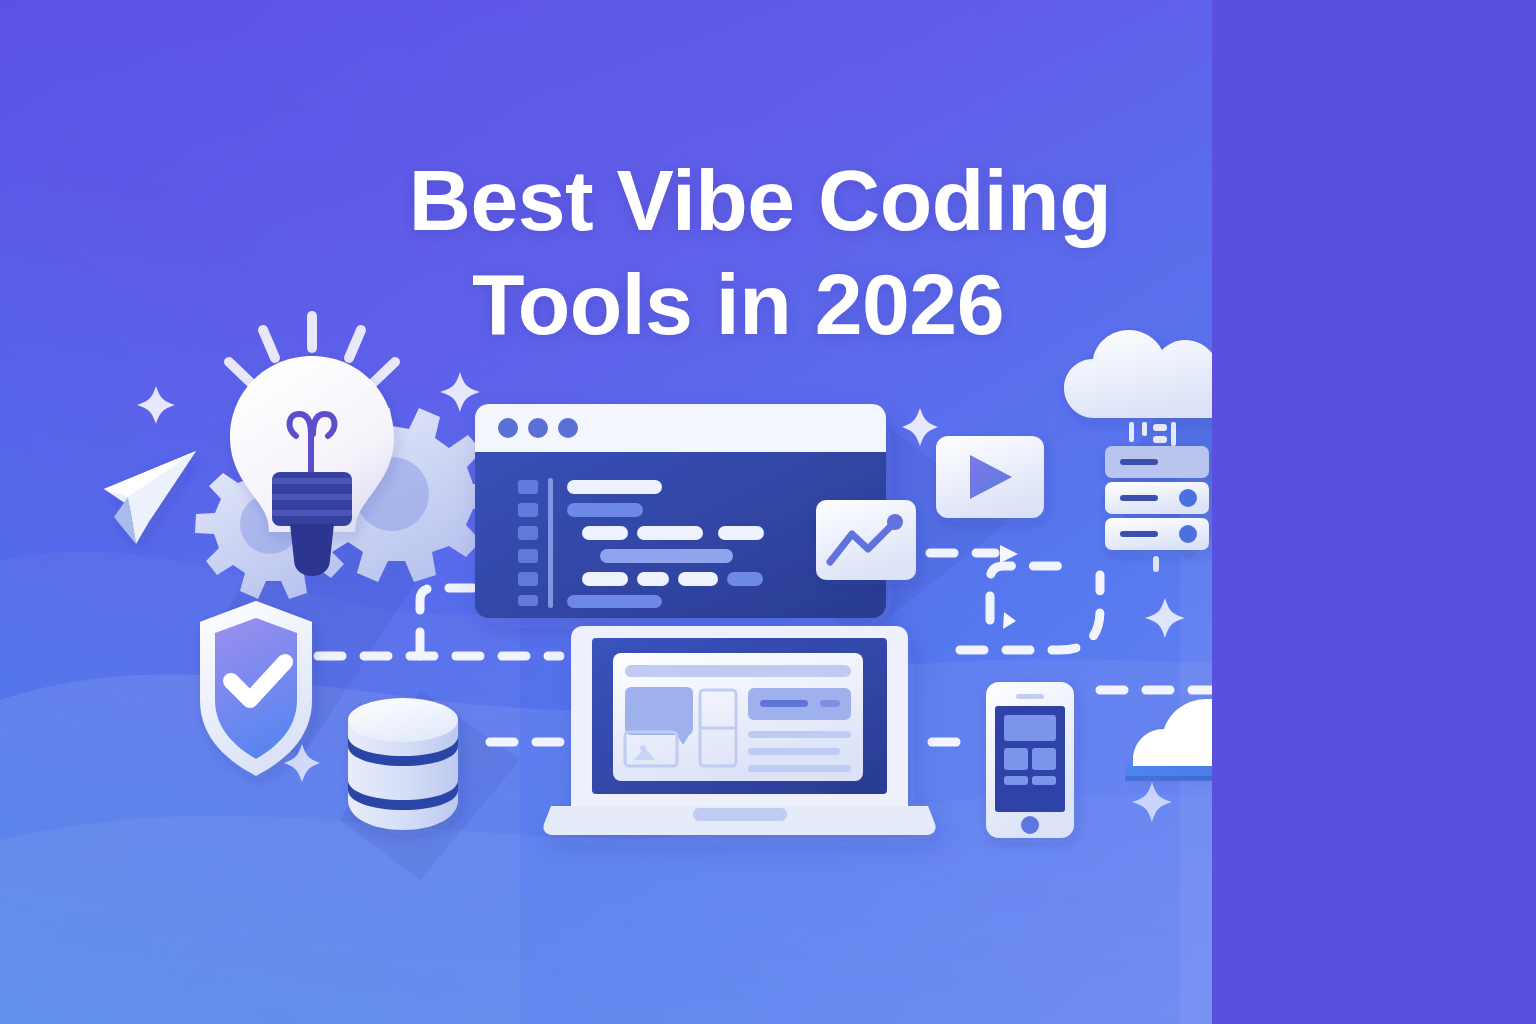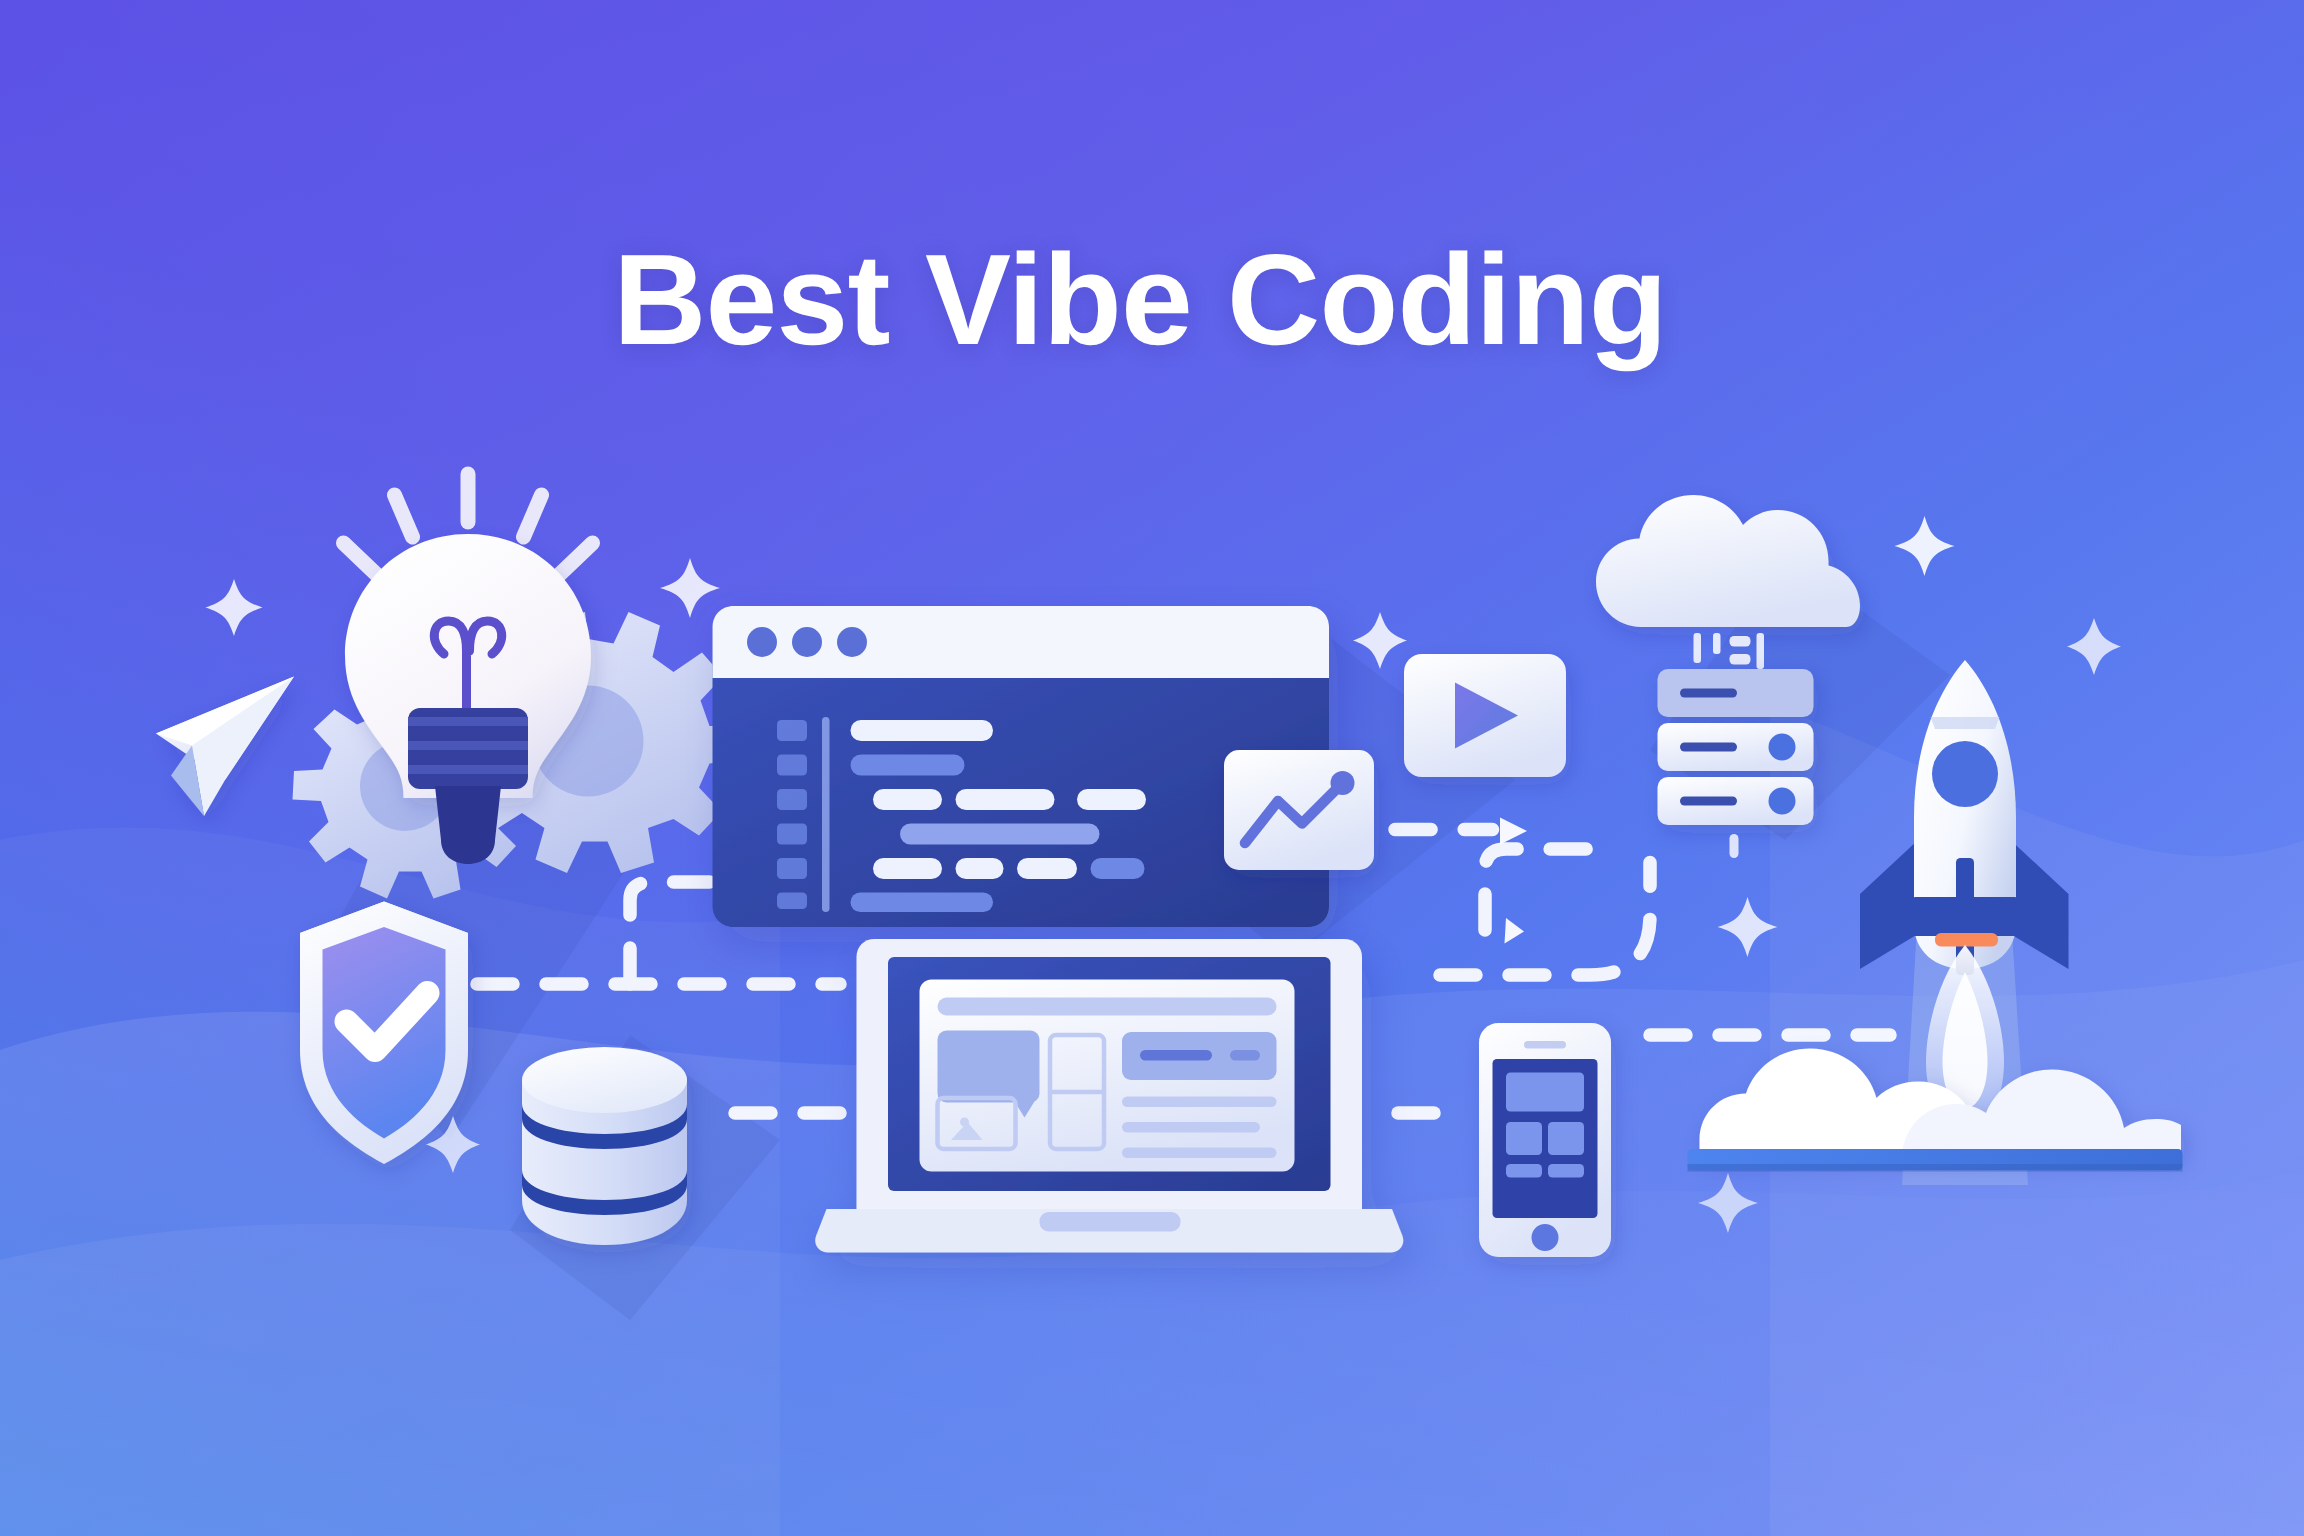--- a/index.html
+++ b/index.html
@@ -2,21 +2,21 @@
 <html><head>
 <meta charset="utf-8">
 <style>
   html, body {
     margin: 0;
     padding: 0;
     background: #5B4FE0;
   }
   #canvas {
     position: relative;
-    width: 1536px;
+    width: 1212px;
     height: 1024px;
     overflow: hidden;
     font-family: "Liberation Sans", "DejaVu Sans", sans-serif;
     background: #5B4FE0;
   }
   #bg-svg, #art-svg {
     position: absolute;
     top: 0; left: 0;
     width: 1536px;
     height: 1024px;
@@ -388,15 +388,16 @@
       <path opacity="0.85" d="M920,408 C924,420 927,423 938,427 C927,431 924,434 920,446 C916,434 913,431 902,427 C913,423 916,420 920,408 Z"></path>
       <path opacity="0.9" d="M1283,344 C1287,357 1290,360 1303,364 C1290,368 1287,371 1283,384 C1279,371 1276,368 1263,364 C1276,360 1279,357 1283,344 Z"></path>
       <path opacity="0.8" d="M1165,598 C1169,611 1172,614 1185,618 C1172,622 1169,625 1165,638 C1161,625 1158,622 1145,618 C1158,614 1161,611 1165,598 Z"></path>
       <path opacity="0.75" d="M1396,412 C1400,424 1403,427 1414,431 C1403,435 1400,438 1396,450 C1392,438 1389,435 1378,431 C1389,427 1392,424 1396,412 Z"></path>
       <path opacity="0.65" d="M1152,782 C1156,795 1159,798 1172,802 C1159,806 1156,809 1152,822 C1148,809 1145,806 1132,802 C1145,798 1148,795 1152,782 Z"></path>
     </g>
   </svg>
 
   <div id="title-block">
     <div class="title-line l1">Best Vibe Coding</div>
+    <div class="title-line l2">Tools in 2026</div>
   </div>
 
 </div>
 
 </body></html>

